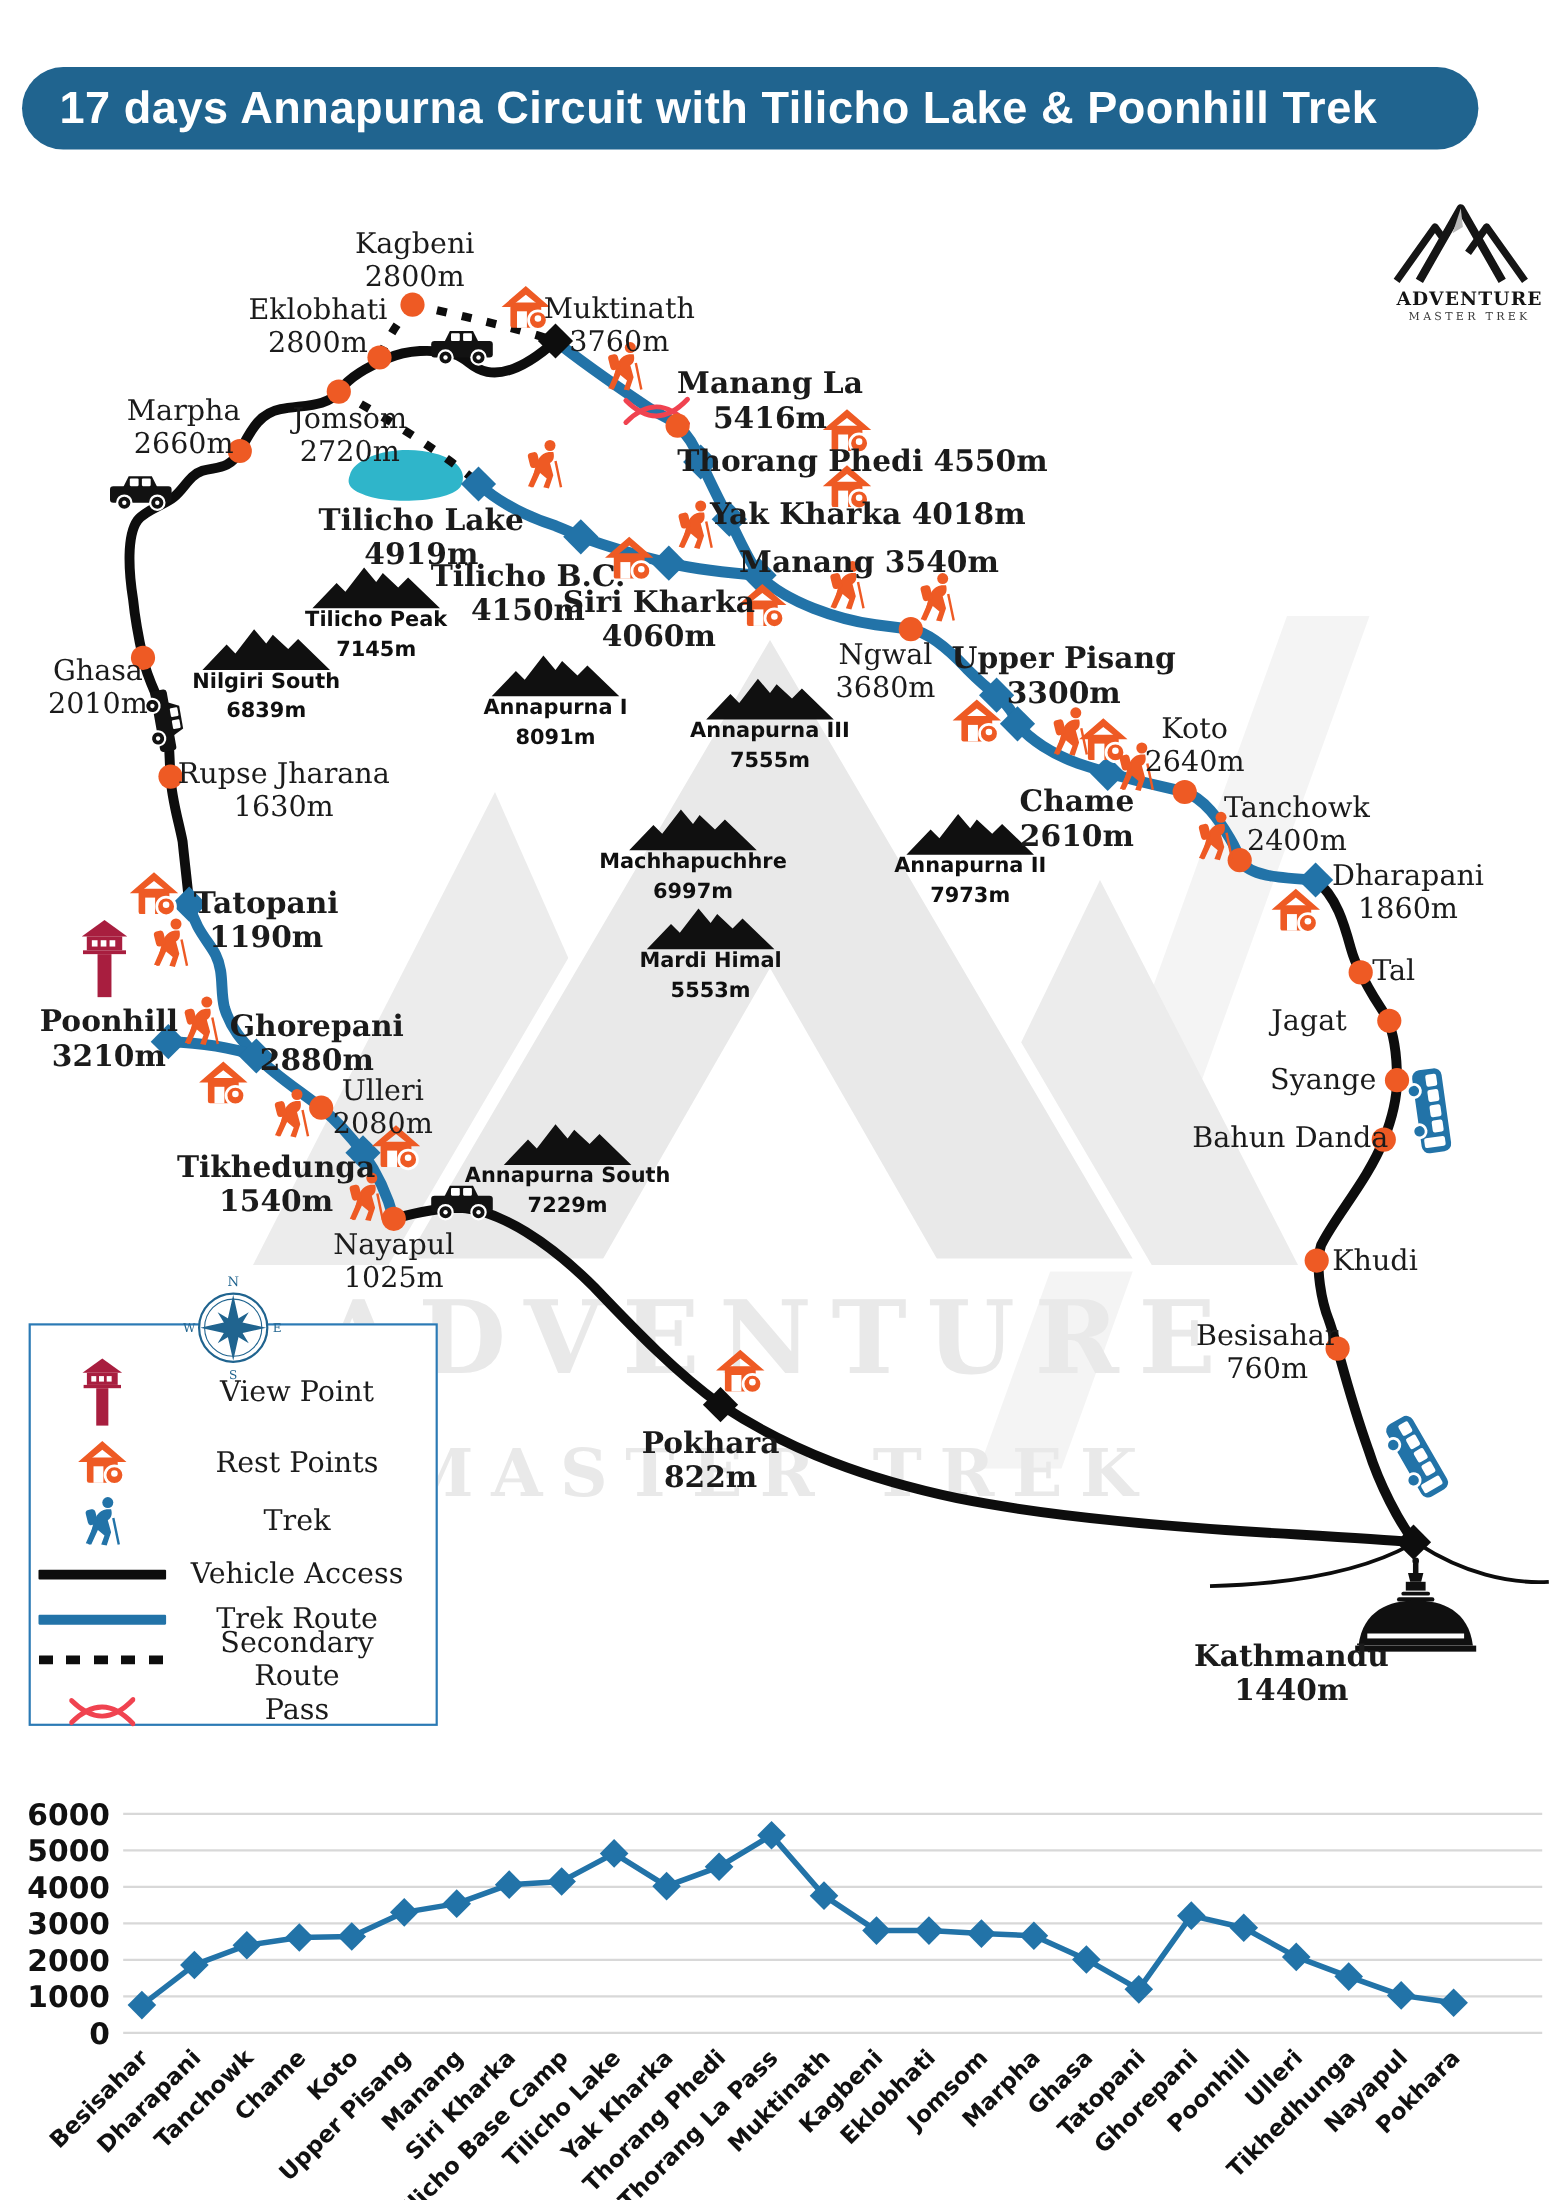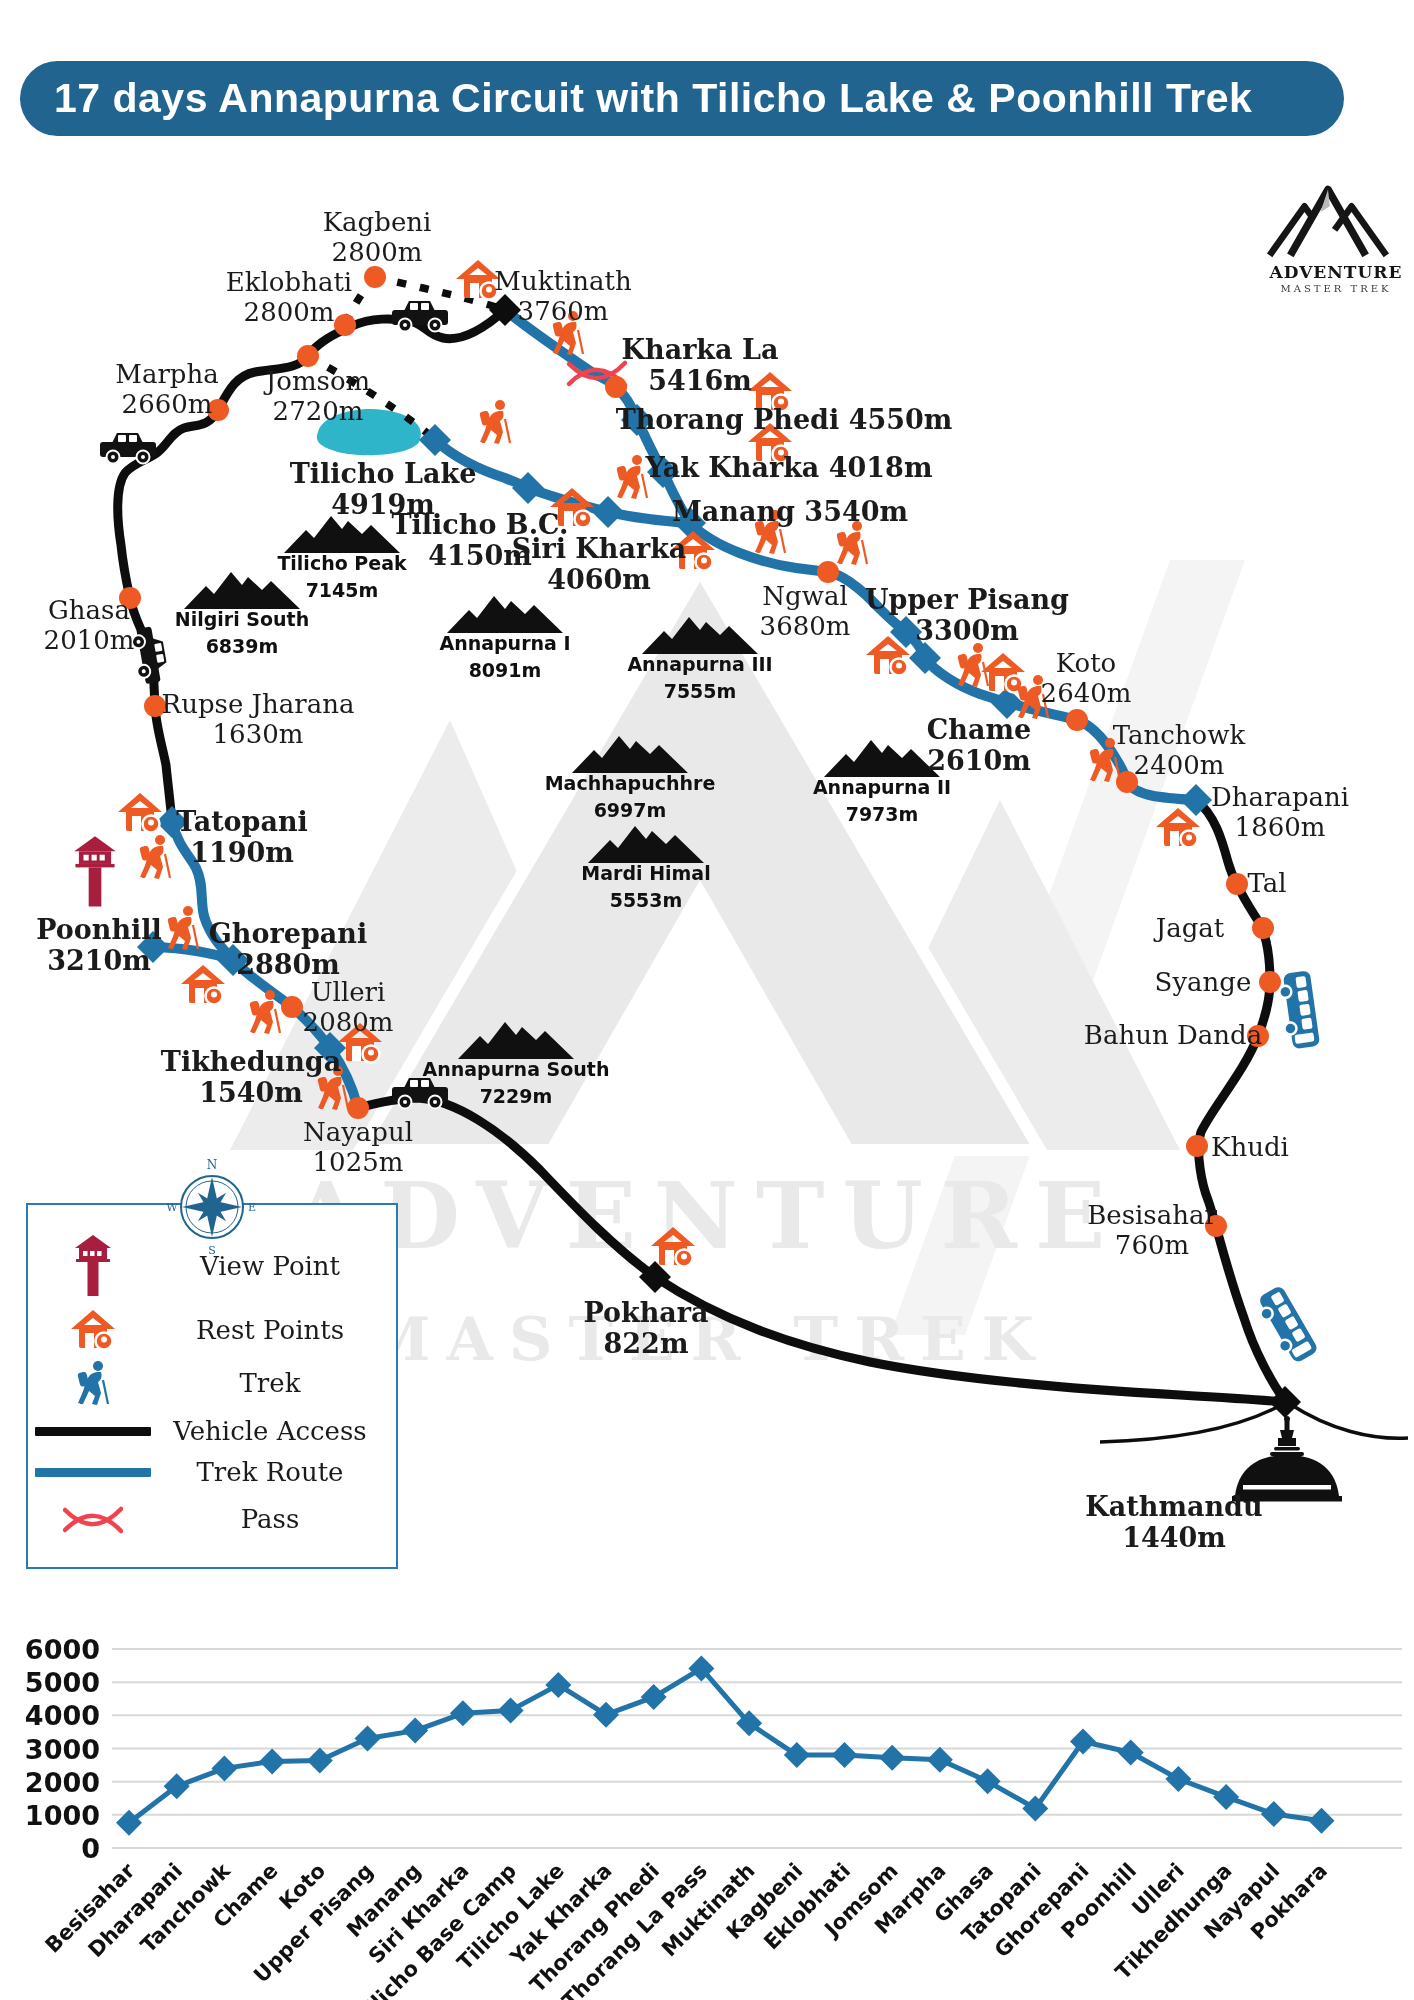--- a/index.html
+++ b/index.html
@@ -255,21 +255,21 @@
     <div class="l1">ADVENTURE</div>
     <div class="l2">MASTER TREK</div>
   </div>
 
   <div id="map-labels">
       <div class="plc" style="left: 377px; top: 237px;"><span>Kagbeni</span><br><span>2800m</span></div>
       <div class="plc" style="left: 289px; top: 297px;"><span>Eklobhati</span><br><span>2800m</span></div>
       <div class="plc" style="left: 563px; top: 296px;"><span>Muktinath</span><br><span>3760m</span></div>
       <div class="plc" style="left: 318px; top: 396px;"><span>Jomsom</span><br><span>2720m</span></div>
       <div class="plc" style="left: 167px; top: 389px;"><span>Marpha</span><br><span>2660m</span></div>
-      <div class="plc bold" style="left: 700px; top: 365px;"><span>Kharka La</span><br><span>5416m</span></div>
+      <div class="plc bold" style="left: 700px; top: 365px;"><span>Manang La</span><br><span>5416m</span></div>
       <div class="plc bold" style="left: 784px; top: 420px;"><span>Thorang Phedi</span> <span>4550m</span></div>
       <div class="plc bold" style="left: 789px; top: 468px;"><span>Yak Kharka</span> <span>4018m</span></div>
       <div class="plc bold" style="left: 790px; top: 512px;"><span>Manang</span> <span>3540m</span></div>
       <div class="plc bold" style="left: 383px; top: 489px;"><span>Tilicho Lake</span><br><span>4919m</span></div>
       <div class="plc bold" style="left: 480px; top: 540px;"><span>Tilicho B.C.</span><br><span>4150m</span></div>
       <div class="plc bold" style="left: 599px; top: 564px;"><span>Siri Kharka</span><br><span>4060m</span></div>
       <div class="plc" style="left: 805px; top: 611px;"><span>Ngwal</span><br><span>3680m</span></div>
       <div class="plc bold" style="left: 967px; top: 615px;"><span>Upper Pisang</span><br><span>3300m</span></div>
       <div class="plc" style="left: 1086px; top: 678px;"><span>Koto</span><br><span>2640m</span></div>
       <div class="plc bold" style="left: 979px; top: 745px;"><span>Chame</span><br><span>2610m</span></div>
@@ -367,20 +367,26 @@
         <span class="licon">
             <span class="lline black"></span>
           </span>
         <span class="llab">Vehicle Access</span>
       </div>
       <div class="lrow" style="height:38px">
         <span class="licon">
             <span class="lline blue"></span>
           </span>
         <span class="llab">Trek Route</span>
+      </div>
+      <div class="lrow" style="height:36px">
+        <span class="licon">
+            <span class="lline dash"></span>
+          </span>
+        <span class="llab">Secondary Route</span>
       </div>
       <div class="lrow" style="height:56px">
         <span class="licon">
             <svg width="60" height="40" viewBox="-30 -20 60 40">
               <use href="#pass"></use>
             </svg>
           </span>
         <span class="llab">Pass</span>
       </div>
     </div>

